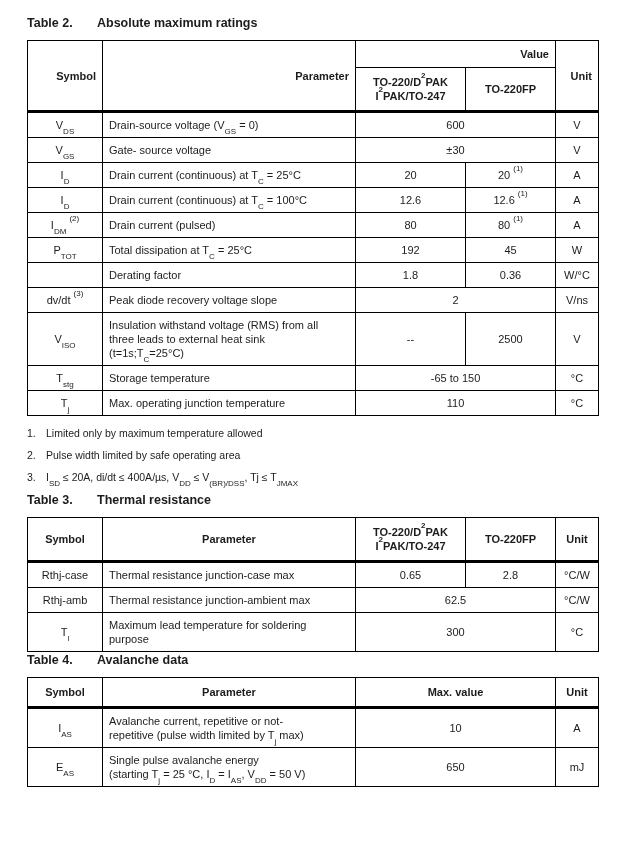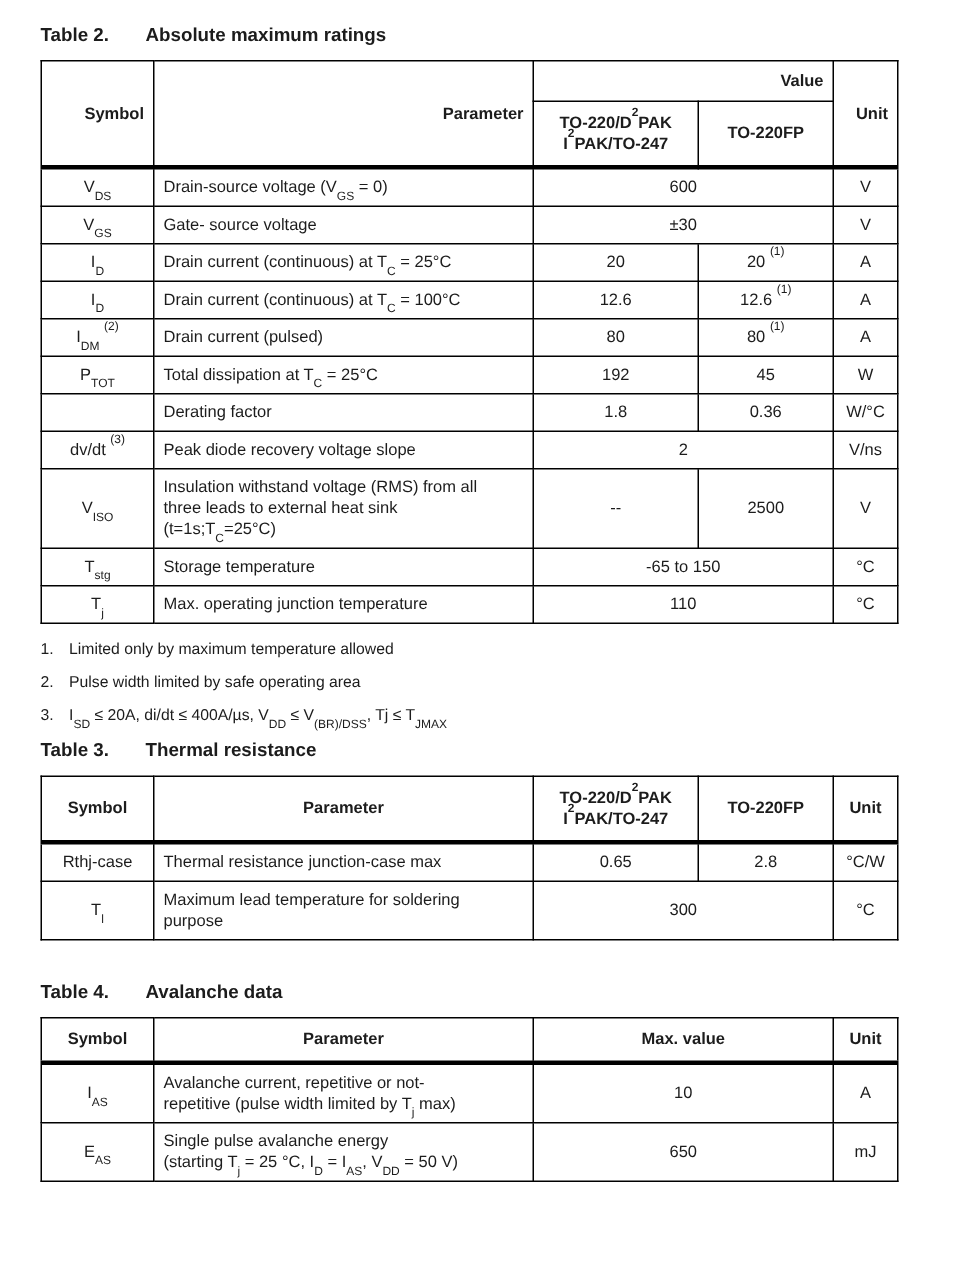--- a/index.html
+++ b/index.html
@@ -44,21 +44,21 @@
   sub, sup { font-size: 8px; line-height: 0; }
   sub { position: relative; top: 2px; left: 0; }
   sup { position: relative; top: -3px; }
 
   .footnotes { margin-top: 10px; font-size: 10.5px; }
   .fn { display: flex; line-height: 14px; margin-bottom: 8px; }
   .fn-num { width: 19px; flex: none; }
   .fn-text { flex: 1; }
 
   .sec-t3 { }
-  .sec-t4 { margin-top: 26px; }
+  .sec-t4 { }
 </style>
 </head>
 <body>
 
 <div class="page">
 
   <section>
     <div class="tbl-title">
       <span class="tbl-label">Table 2.</span>
       <span class="tbl-name">Absolute maximum ratings</span>
@@ -198,20 +198,26 @@
       </thead>
       <tbody id="t3-body">
           <tr>
             <td class="c-sym">Rthj-case</td>
             <td class="c-par">Thermal resistance junction-case max</td>
             <td class="c-val">0.65</td>
             <td class="c-val">2.8</td>
             <td class="c-unit">°C/W</td>
           </tr>
           <tr>
+            <td class="c-sym">Rthj-amb</td>
+            <td class="c-par">Thermal resistance junction-ambient max</td>
+            <td class="c-val" colspan="2">62.5</td>
+            <td class="c-unit">°C/W</td>
+          </tr>
+          <tr>
             <td class="c-sym">T<sub>l</sub></td>
             <td class="c-par">Maximum lead temperature for soldering<br>purpose</td>
             <td class="c-val" colspan="2">300</td>
             <td class="c-unit">°C</td>
           </tr>
         </tbody>
     </table>
   </section>
 
   <section class="sec-t4">

